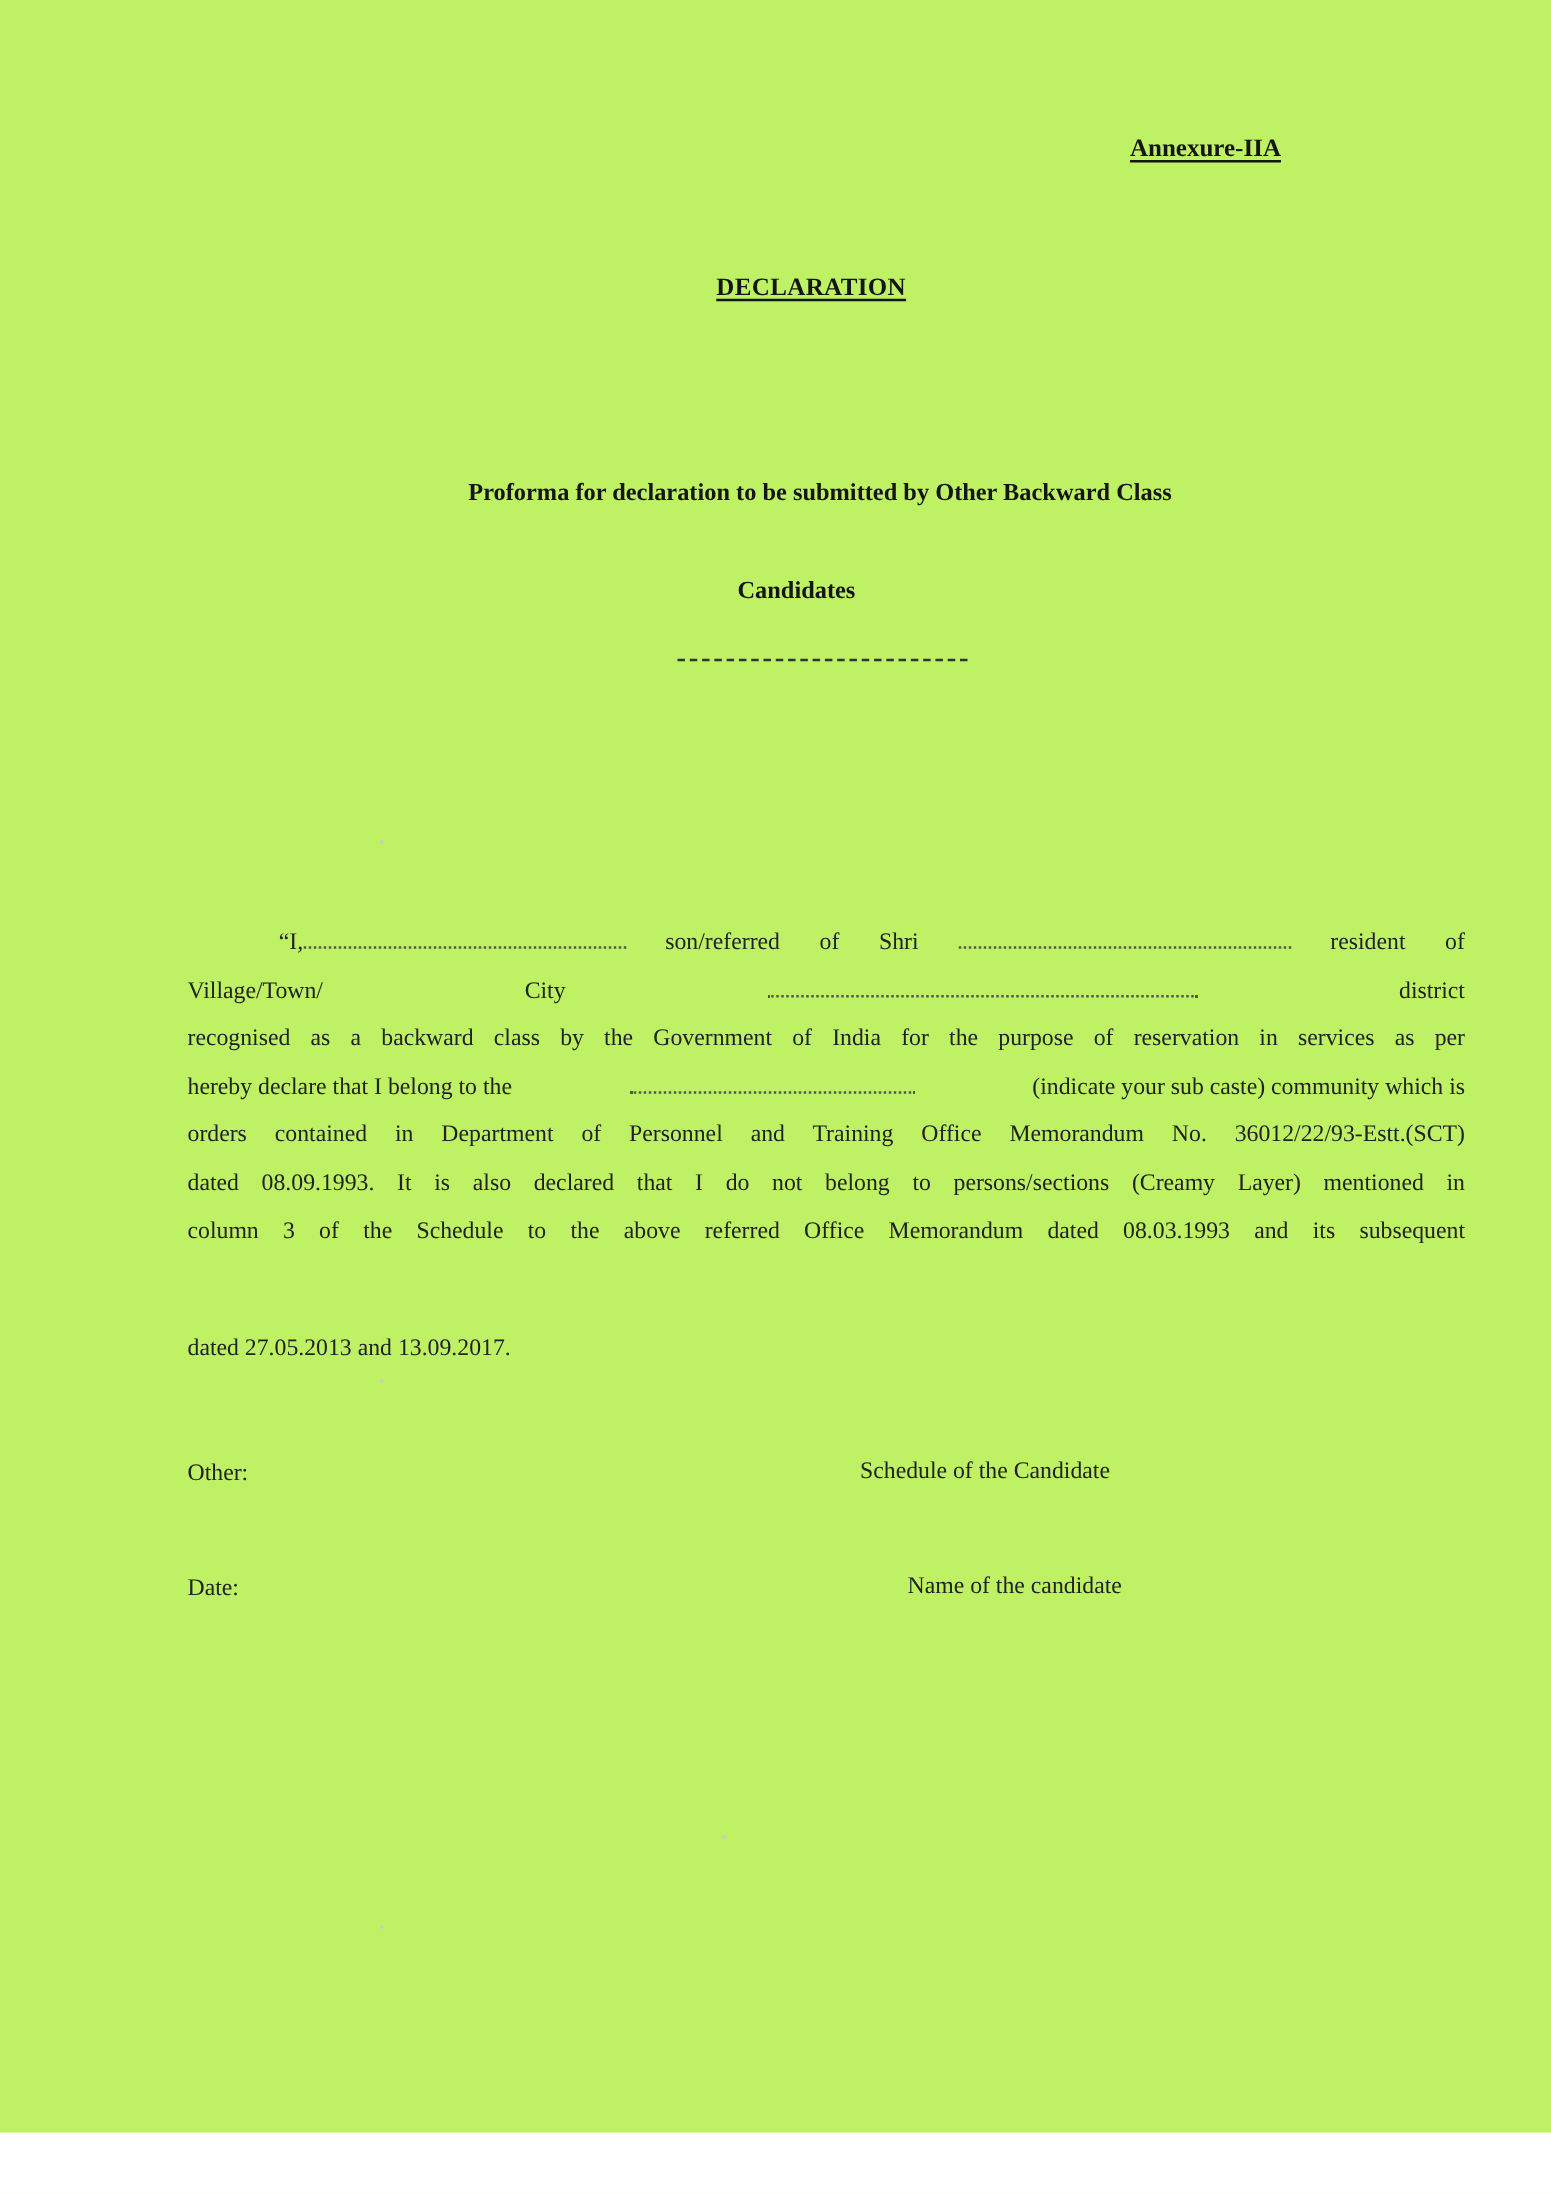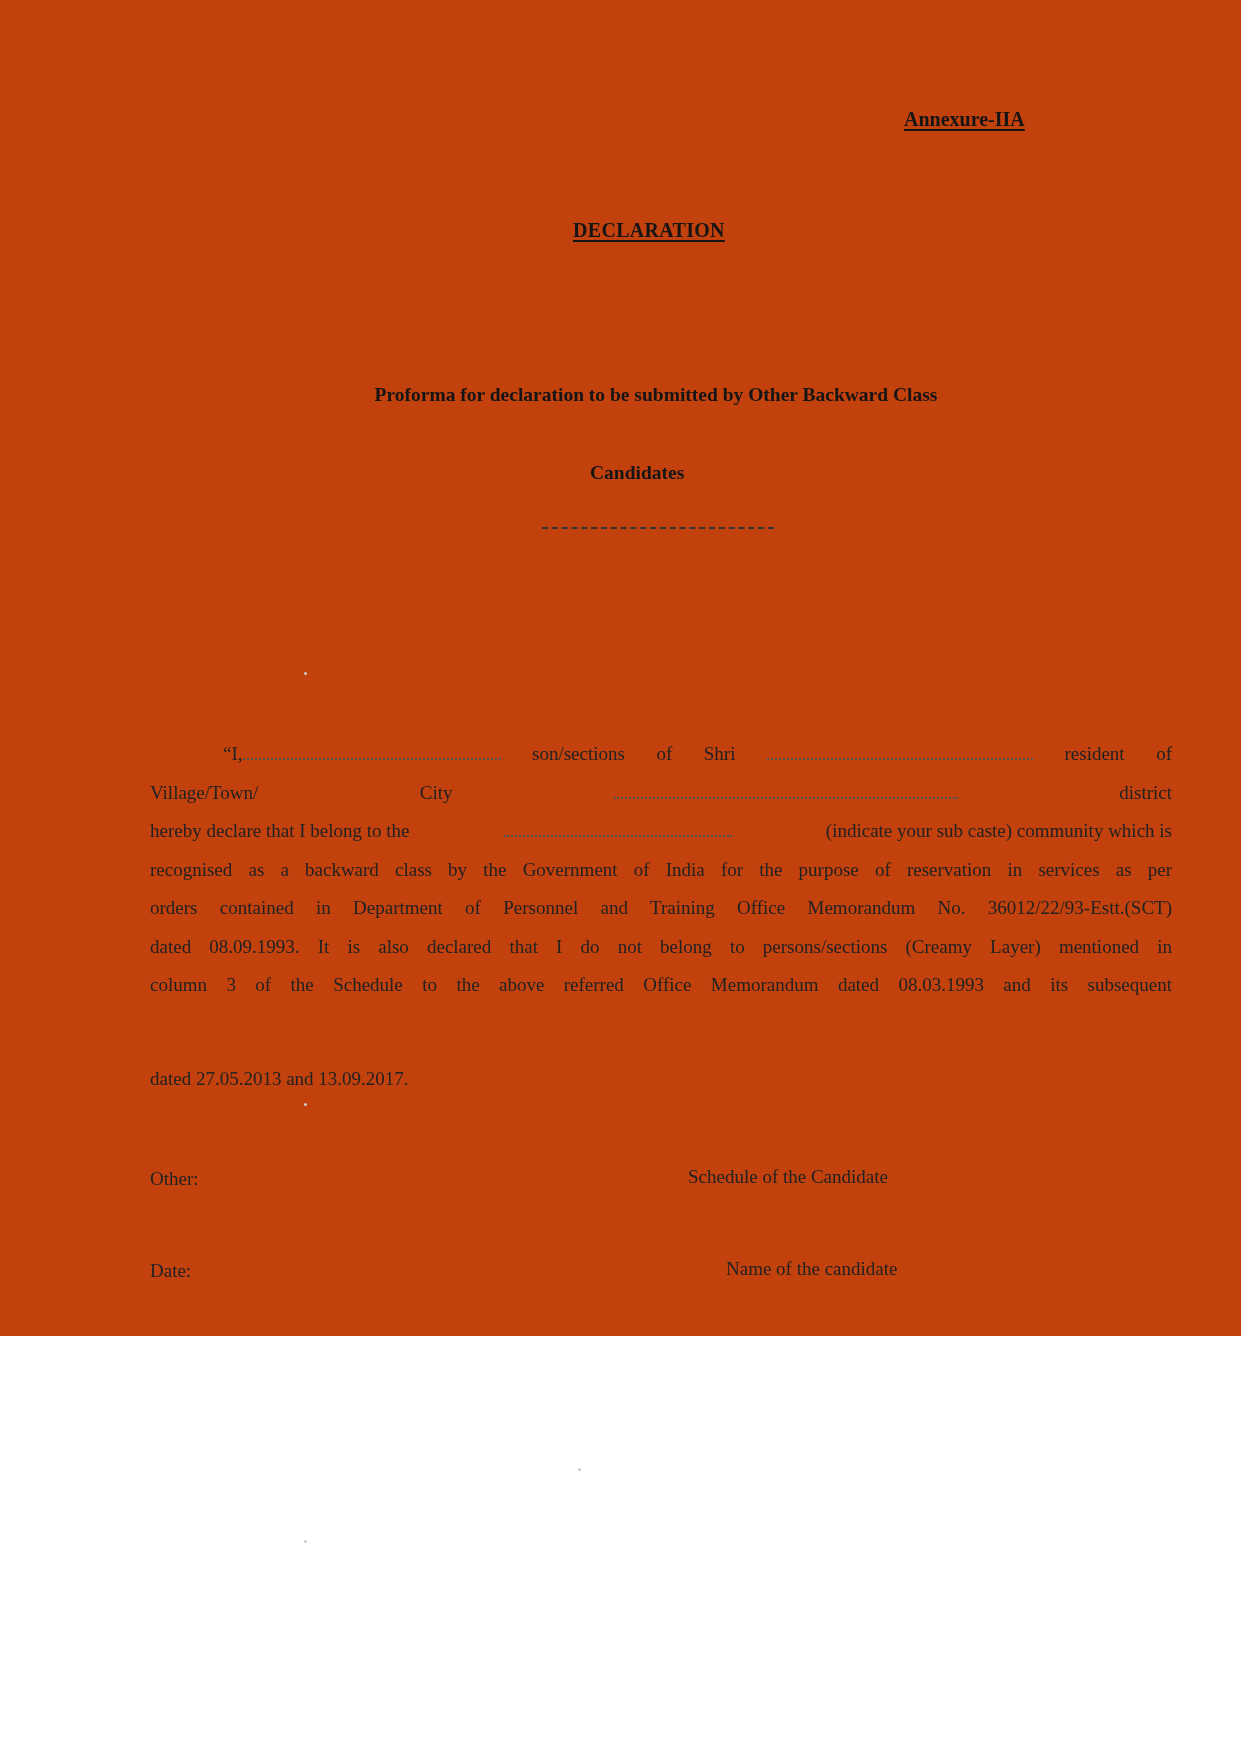--- a/index.html
+++ b/index.html
@@ -12,22 +12,22 @@
       height: 1755px;
       position: relative;
       overflow: hidden;
       font-family: "Liberation Serif", "DejaVu Serif", serif;
       color: #1c1c1c;
     }
     .page {
       position: absolute;
       left: 0; top: 0;
       width: 1241px;
-      height: 1336px;
-      background: #c2410c;
+      height: 1706px;
+      background: #bef264;
     }
     .abs { position: absolute; white-space: nowrap; }
     .annexure {
       left: 904px; top: 108px;
       font-size: 20px;
       font-weight: bold;
       text-decoration: underline;
       text-decoration-thickness: 2px;
       text-underline-offset: 3px;
       color: #151515;
@@ -105,43 +105,43 @@
   <div class="abs proforma-line2">Candidates</div>
 
   <div class="abs separator"></div>
 
   <div class="abs body-text para">
 
     <div class="row indent">
       <span class="seg">
         <span>“I,</span><span class="dots" style="width:258px"></span>
       </span>
-      <span class="seg">son/sections</span>
+      <span class="seg">son/referred</span>
       <span class="seg">of</span>
       <span class="seg">Shri</span>
       <span class="seg"><span class="dots" style="width:266px"></span></span>
       <span class="seg">resident</span>
       <span class="seg">of</span>
     </div>
 
     <div class="row">
       <span class="seg">Village/Town/</span>
       <span class="seg">City</span>
       <span class="seg"><span class="dots" style="width:344px"></span></span>
       <span class="seg">district</span>
     </div>
 
+    <div class="row" style="text-align-last: justify; display:block; text-align: justify;">
+      <span>recognised as a backward class by the Government of India for the purpose of reservation in services as per</span>
+    </div>
+
     <div class="row">
       <span class="seg">hereby declare that I belong to the</span>
       <span class="seg"><span class="dots" style="width:228px"></span></span>
       <span class="seg">(indicate your sub caste) community which is</span>
-    </div>
-
-    <div class="row" style="text-align-last: justify; display:block; text-align: justify;">
-      <span>recognised as a backward class by the Government of India for the purpose of reservation in services as per</span>
     </div>
     <div class="row" style="display:block; text-align: justify; text-align-last: justify;">
       <span>orders contained in Department of Personnel and Training Office Memorandum No. 36012/22/93-Estt.(SCT)</span>
     </div>
     <div class="row" style="display:block; text-align: justify; text-align-last: justify;">
       <span>dated 08.09.1993. It is also declared that I do not belong to persons/sections (Creamy Layer) mentioned in</span>
     </div>
     <div class="row" style="display:block; text-align: justify; text-align-last: justify;">
       <span>column 3 of the Schedule to the above referred Office Memorandum dated 08.03.1993 and its subsequent</span>
     </div>

